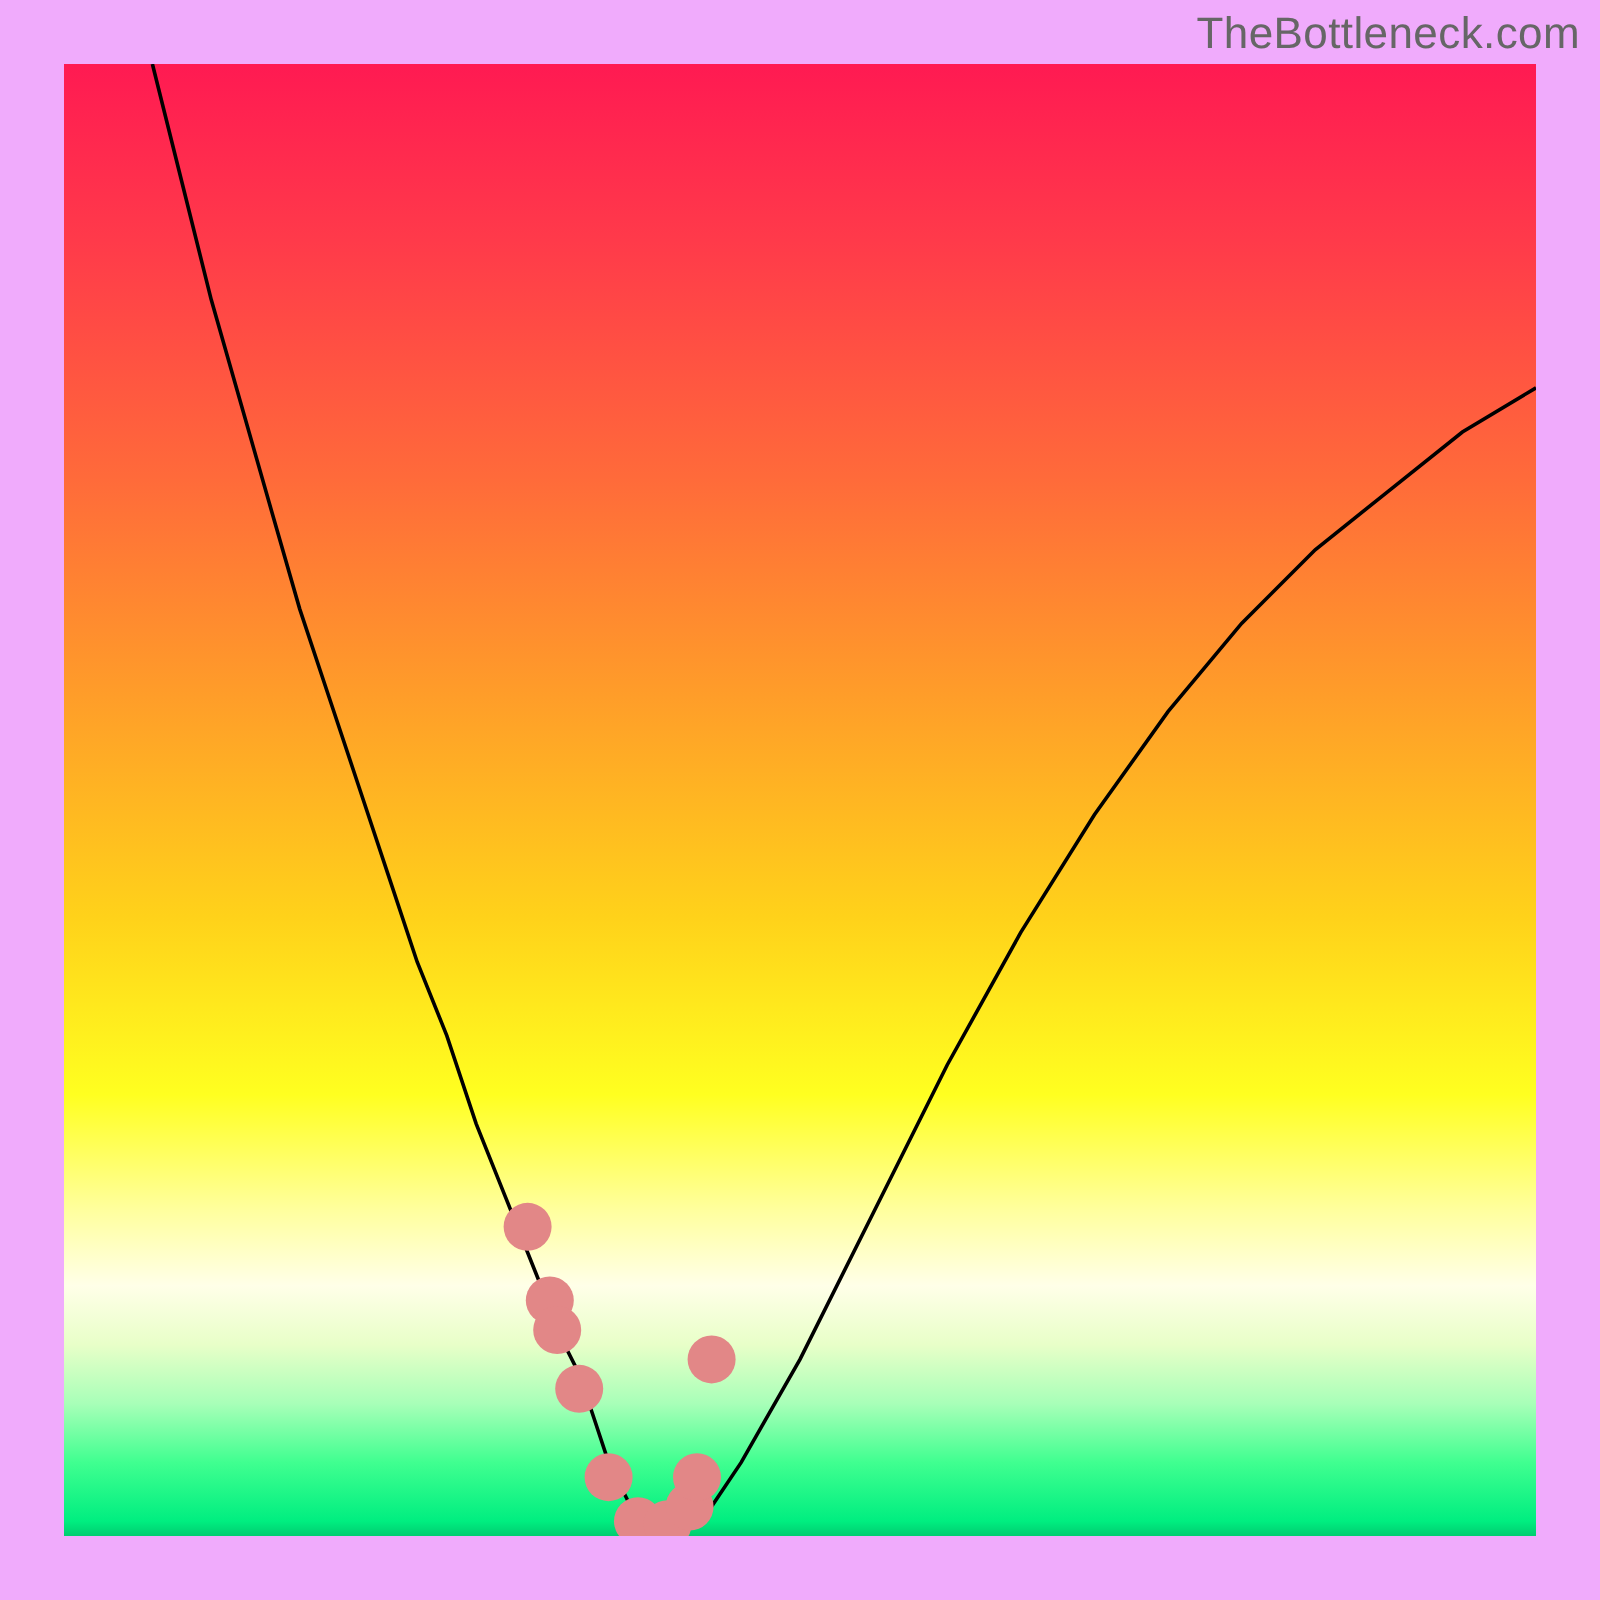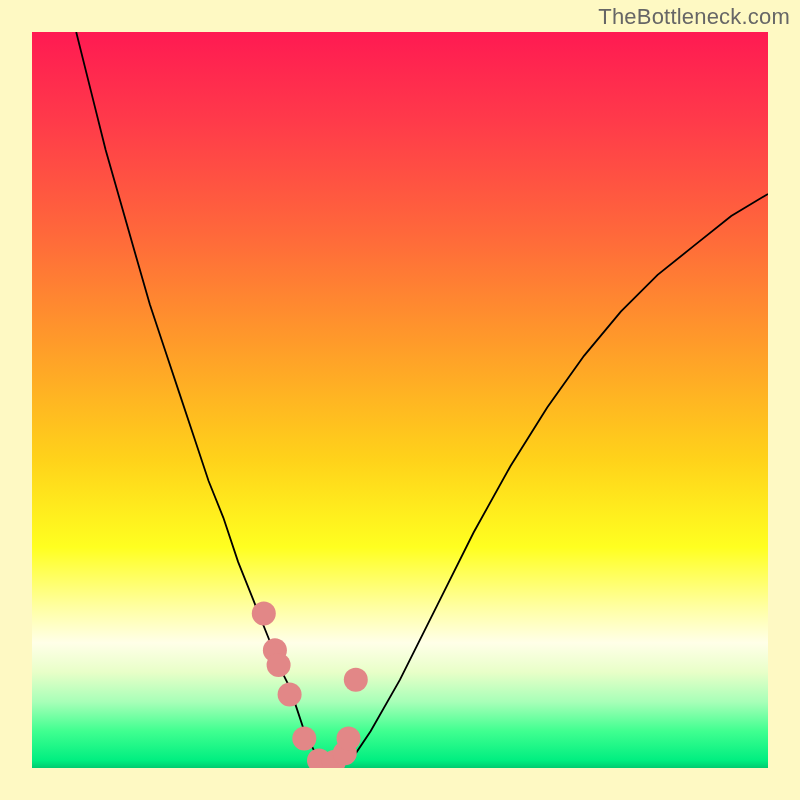--- a/index.html
+++ b/index.html
@@ -7,21 +7,21 @@
     padding: 0;
     width: 800px;
     height: 800px;
     overflow: hidden;
     background: #000;
     font-family: Arial, Helvetica, sans-serif;
   }
   .frame {
     position: absolute;
     inset: 0;
-    background: #fef9c3;
+    background: #f0abfc;
   }
   .plot-area {
     position: absolute;
     left: 32px;
     top: 32px;
     width: 736px;
     height: 736px;
     overflow: hidden;
   }
   .gradient {

